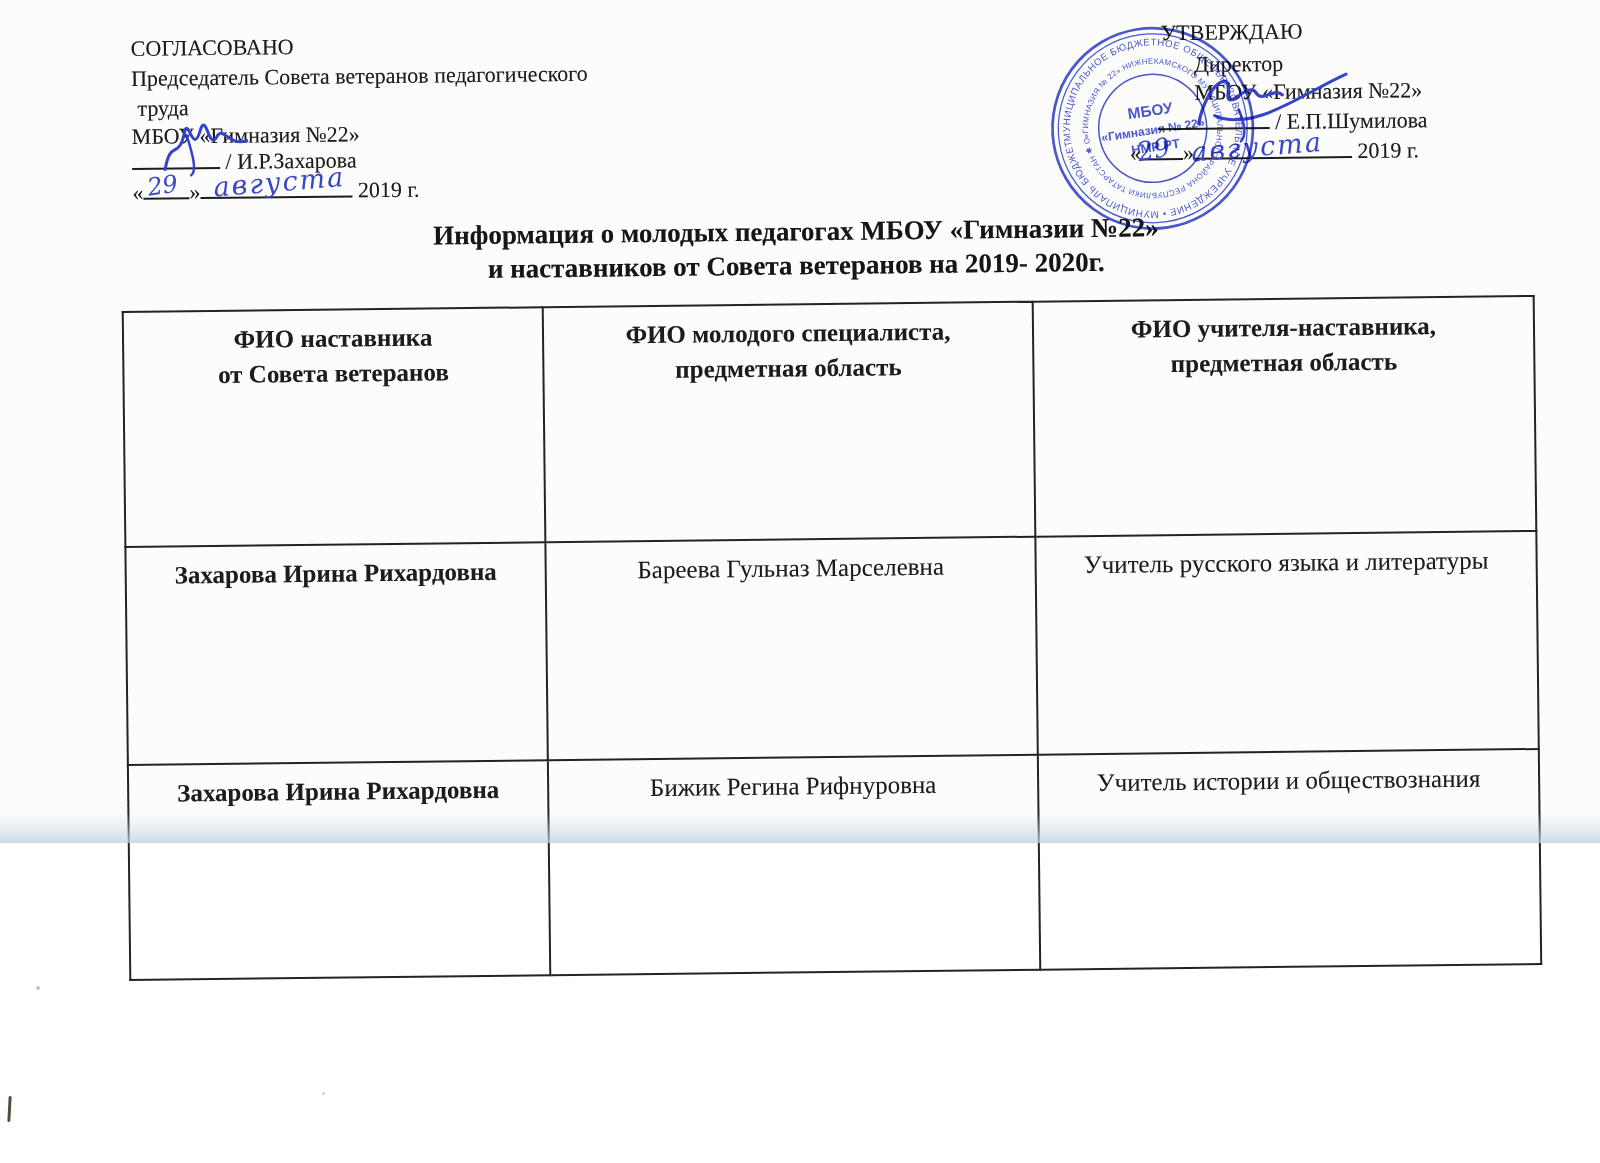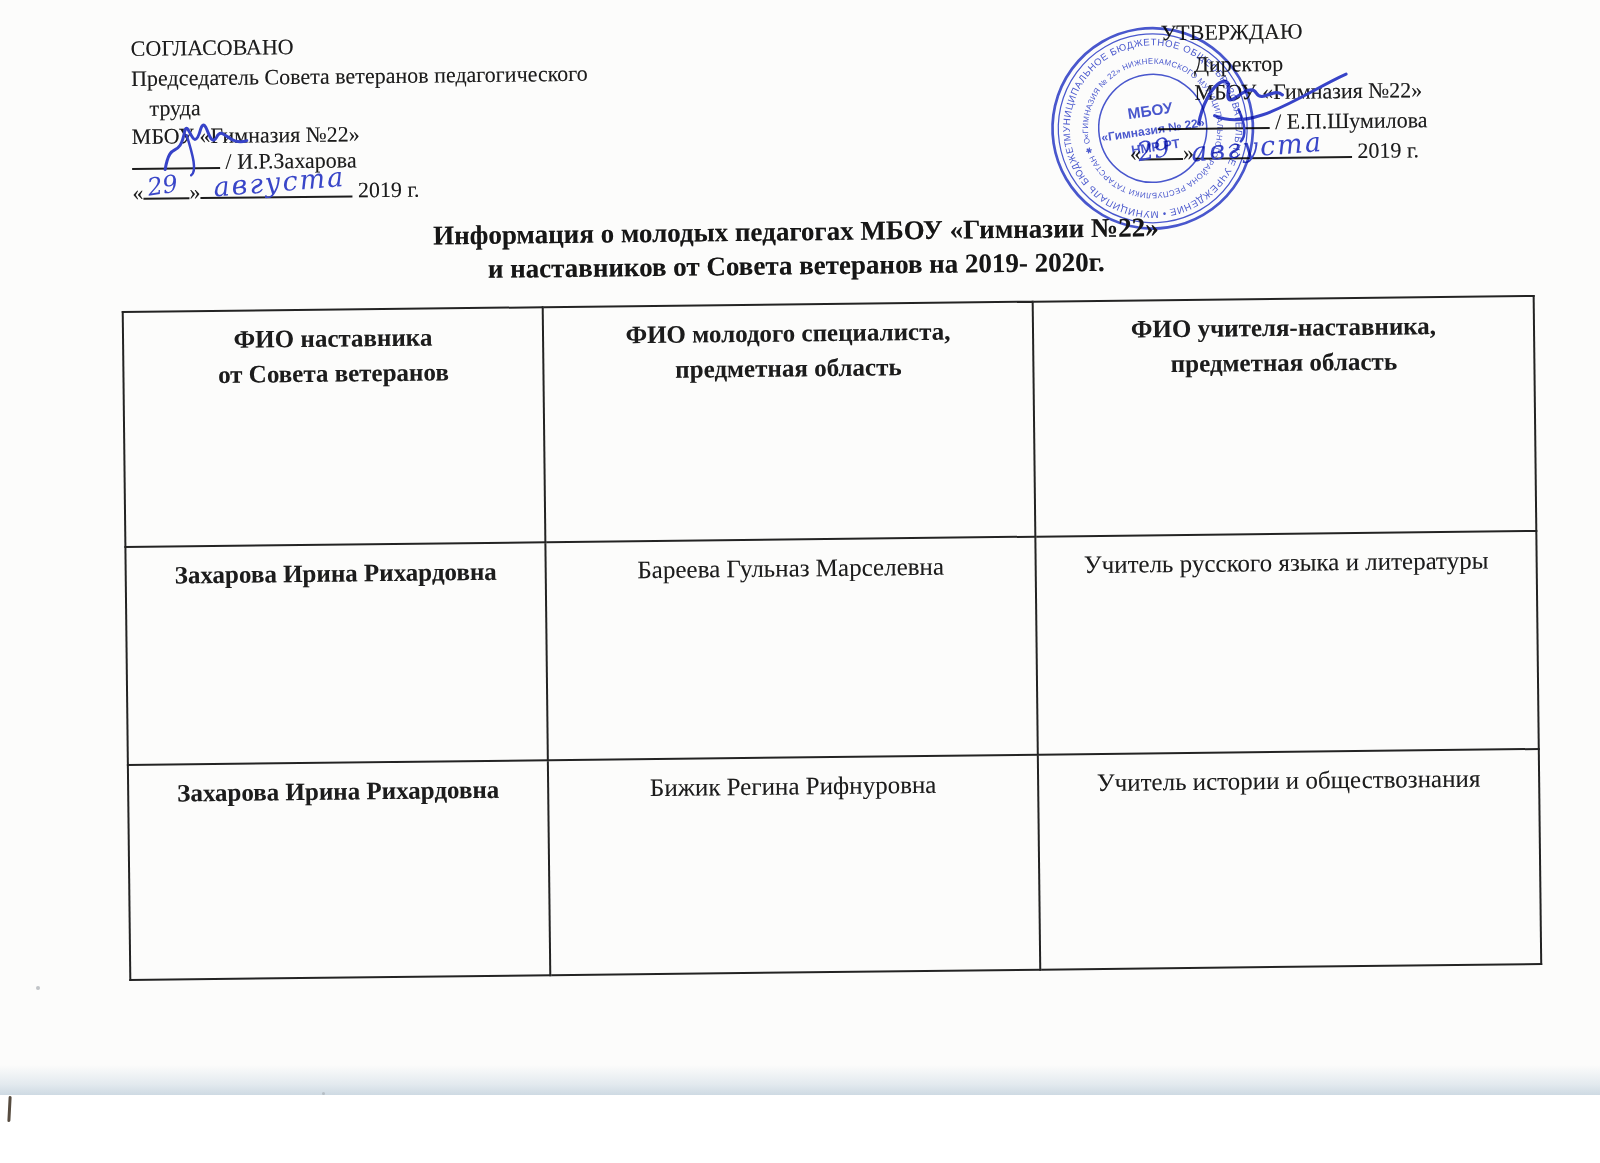--- a/index.html
+++ b/index.html
@@ -1,27 +1,27 @@
 <!DOCTYPE html>
 <html><head>
 <meta charset="utf-8">
 <style>
   html,body{margin:0;padding:0;}
   body{width:1600px;height:1163px;overflow:hidden;background:#ffffff;}
-  .page{position:absolute;left:0;top:0;width:1600px;height:1095px;background:#fcfcfb;
+  .page{position:absolute;left:0;top:0;width:1600px;height:843px;background:#fcfcfb;
         font-family:"Liberation Serif",serif;color:#1c1c1c;}
   .tilt{position:absolute;left:0;top:0;width:1600px;height:1163px;
         transform:rotate(-0.65deg);transform-origin:125px 600px;}
   .line{position:absolute;white-space:nowrap;font-size:22px;line-height:26px;
         text-shadow:0 0 .4px rgba(0,0,0,.35);}
   .blank{display:inline-block;border-bottom:2px solid #1d1d1d;height:20px;vertical-align:baseline;}
   
   .al-1{left:137px;top:36px;}
   .al-2{left:137px;top:66px;}
-  .al-3{left:155px;top:96px;}
+  .al-3{left:143px;top:96px;}
   .al-4{left:137px;top:124px;}
   .al-5{left:137px;top:148px;}
   .al-6{left:137px;top:178px;}
   
   .ar-1{left:1167px;top:32px;}
   .ar-2{left:1200px;top:64px;}
   .ar-3{left:1200px;top:92px;}
   .ar-4{left:1163px;top:120px;}
   .ar-5{left:1135px;top:150px;}
   .hand{position:absolute;font-family:"DejaVu Serif",serif;font-style:italic;

